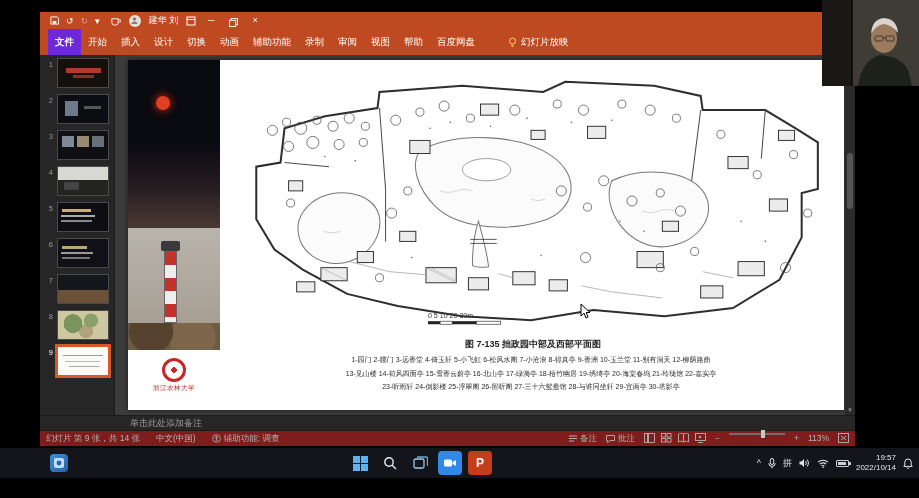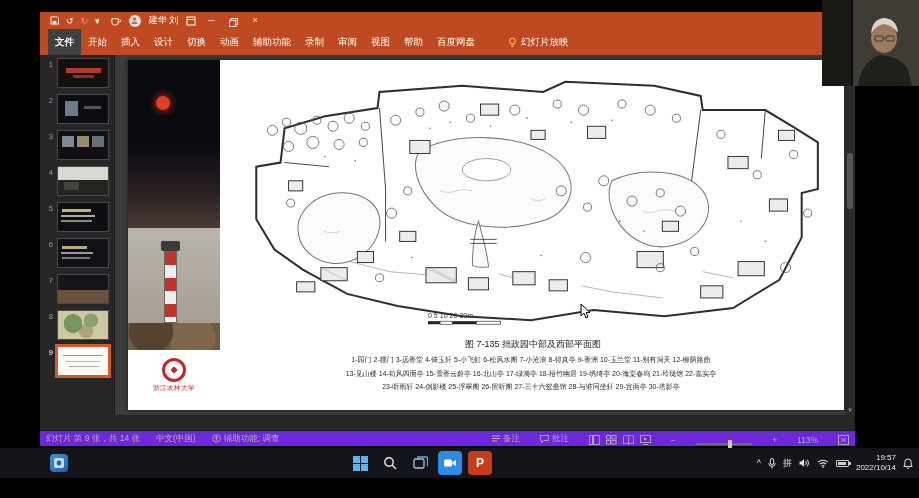--- a/index.html
+++ b/index.html
@@ -14,21 +14,21 @@
   .qat .ic{display:flex;align-items:center;cursor:default}
   .qat .dim{opacity:.45}
   .win-title{flex:1;text-align:center;font-size:9.5px;color:#fff;white-space:nowrap;overflow:hidden}
   .tb-right{display:flex;align-items:center;gap:8px;padding-right:8px;font-size:9px}
   .avatar{width:12px;height:12px;border-radius:50%;background:#e8e0d8;display:flex;align-items:center;justify-content:center}
   .winbtn{width:14px;text-align:center;font-size:9px;line-height:17px}
   .user-name{white-space:nowrap}
 
   .tabsrow{height:26px;background:#bf4a22;display:flex;align-items:center;color:#fff;font-size:9.5px;padding-left:8px}
   .rtab{padding:0 7px;line-height:26px;white-space:nowrap;cursor:default}
-  .rtab.file{background:#404040;font-weight:bold}
+  .rtab.file{background:#6d28d9;font-weight:bold}
   .ribbon-search{display:flex;align-items:center;gap:4px;margin-left:26px;white-space:nowrap}
   .ribbon-right{margin-left:auto;padding-right:14px;display:flex;align-items:center;gap:8px}
 
   .content{position:absolute;left:0;right:0;top:43px;bottom:31px;display:flex}
 
   
   .thumbs{width:75px;background:#262626;border-right:1px solid #1b1b1b;padding-top:3px;overflow:hidden}
   .trow{display:flex;height:36px;align-items:flex-start}
   .tnum{width:13px;text-align:right;font-size:7.5px;color:#9a9a9a;padding-top:2px}
   .tbox{width:52px;height:30px;margin-left:4px;border:1px solid #4a4a4a;background-repeat:no-repeat}
@@ -56,37 +56,37 @@
   .strip-day{position:absolute;left:0;top:168px;width:92px;height:100px;background:linear-gradient(#b8b4ac,#a79e92)}
   .lh-cap{position:absolute;left:33px;top:181px;width:19px;height:10px;background:#3a3a3a;border-radius:2px}
   .lh-tower{position:absolute;left:36px;top:191px;width:13px;height:72px;background:repeating-linear-gradient(#c23428 0 13px,#eee 13px 26px);border:1px solid #666}
   .strip-rocks{position:absolute;left:0;top:263px;width:92px;height:27px;background:#6e5b44;background-image:radial-gradient(circle at 25% 30%,#55432f 0 30%,transparent 32%),radial-gradient(circle at 70% 55%,#7d664a 0 34%,transparent 36%)}
   .logo{position:absolute;left:8px;top:298px;width:76px;text-align:center}
   .logo-ring{width:24px;height:24px;margin:0 auto;border:3px solid #c62828;border-radius:50%;background:radial-gradient(circle at 50% 50%,#c62828 0 22%,transparent 23%)}
   .logo-text{font-size:6.5px;color:#c62828;margin-top:2px;letter-spacing:.5px;white-space:nowrap}
 
   
   .plan{position:absolute;left:100px;top:8px;width:606px;height:266px}
-  .fig-caption{position:absolute;left:100px;right:6px;top:278px;text-align:center;font-size:9px;font-weight:normal;color:#1e1e1e;white-space:nowrap}
+  .fig-caption{position:absolute;left:100px;right:6px;top:278px;text-align:center;font-size:9px;font-weight:bold;color:#1e1e1e;white-space:nowrap}
   .legend{position:absolute;left:92px;right:2px;top:293px;text-align:center;font-size:7px;color:#2a2a2a;line-height:13.5px}
   .legend div{white-space:nowrap}
 
   .cursor{position:absolute;left:452px;top:244px;width:11px;height:15px;z-index:3}
 
   
   .vscroll{position:absolute;right:0;top:0;bottom:0;width:10px;background:#2b2b2b;display:flex;flex-direction:column;align-items:center;color:#8a8a8a;font-size:6px}
   .vs-track{flex:1;width:100%;position:relative}
   .vs-thumb{position:absolute;left:2px;top:26%;width:6px;height:56px;background:#555;border-radius:3px}
   .vs-arrow{line-height:10px}
 
   
   .notesbar{position:absolute;left:0;right:0;bottom:16px;height:15px;background:#262626;border-top:1px solid #1a1a1a;color:#9a9a9a;font-size:9px;display:flex;align-items:center;padding-left:90px}
-  .statusbar{position:absolute;left:0;right:0;bottom:0;height:16px;background:#6d28d9;border-top:1px solid #1a1a1a;color:#b2b2b2;font-size:8.5px;display:flex;align-items:center;padding:0 6px;white-space:nowrap}
+  .statusbar{position:absolute;left:0;right:0;bottom:0;height:16px;background:#7f1d1d;border-top:1px solid #1a1a1a;color:#b2b2b2;font-size:8.5px;display:flex;align-items:center;padding:0 6px;white-space:nowrap}
   .sb-item{display:flex;align-items:center;gap:3px;margin-right:16px}
-  .sb-right{margin-left:auto;display:flex;align-items:flex-end;gap:20px}
+  .sb-right{margin-left:auto;display:flex;align-items:flex-start;gap:9px}
   .zoomslider{width:56px;height:2px;background:#6e6e6e;position:relative}
   .zoomthumb{position:absolute;left:58%;top:-3px;width:4px;height:8px;background:#c8c8c8}
   .viewicons{display:flex;align-items:center;gap:6px}
 
   
   .webcam{position:absolute;left:822px;top:0;width:97px;height:86px;background:#211f1b;z-index:5;overflow:hidden}
 
   
   .taskbar{position:absolute;left:0;top:448px;width:919px;height:30px;background:#13151a;z-index:10}
   .tb-corner{position:absolute;left:50px;top:6px;width:18px;height:18px;border-radius:4px;background:linear-gradient(135deg,#3f8fd6,#2a5fa8);display:flex;align-items:center;justify-content:center}
@@ -371,20 +371,23 @@
         <div class="vscroll">
           <span class="vs-arrow">▲</span>
           <div class="vs-track">
               <div class="vs-thumb"></div>
             </div>
           <span class="vs-arrow">▼</span>
         </div>
       </div>
     </div>
 
+    <div class="notesbar">
+      <span>单击此处添加备注</span>
+    </div>
 
     <div class="statusbar">
       <span class="sb-item">
           <span>幻灯片 第 9 张，共 14 张</span>
         </span>
       <span class="sb-item">
           <span>中文(中国)</span>
         </span>
       <span class="sb-item">
         <span>

